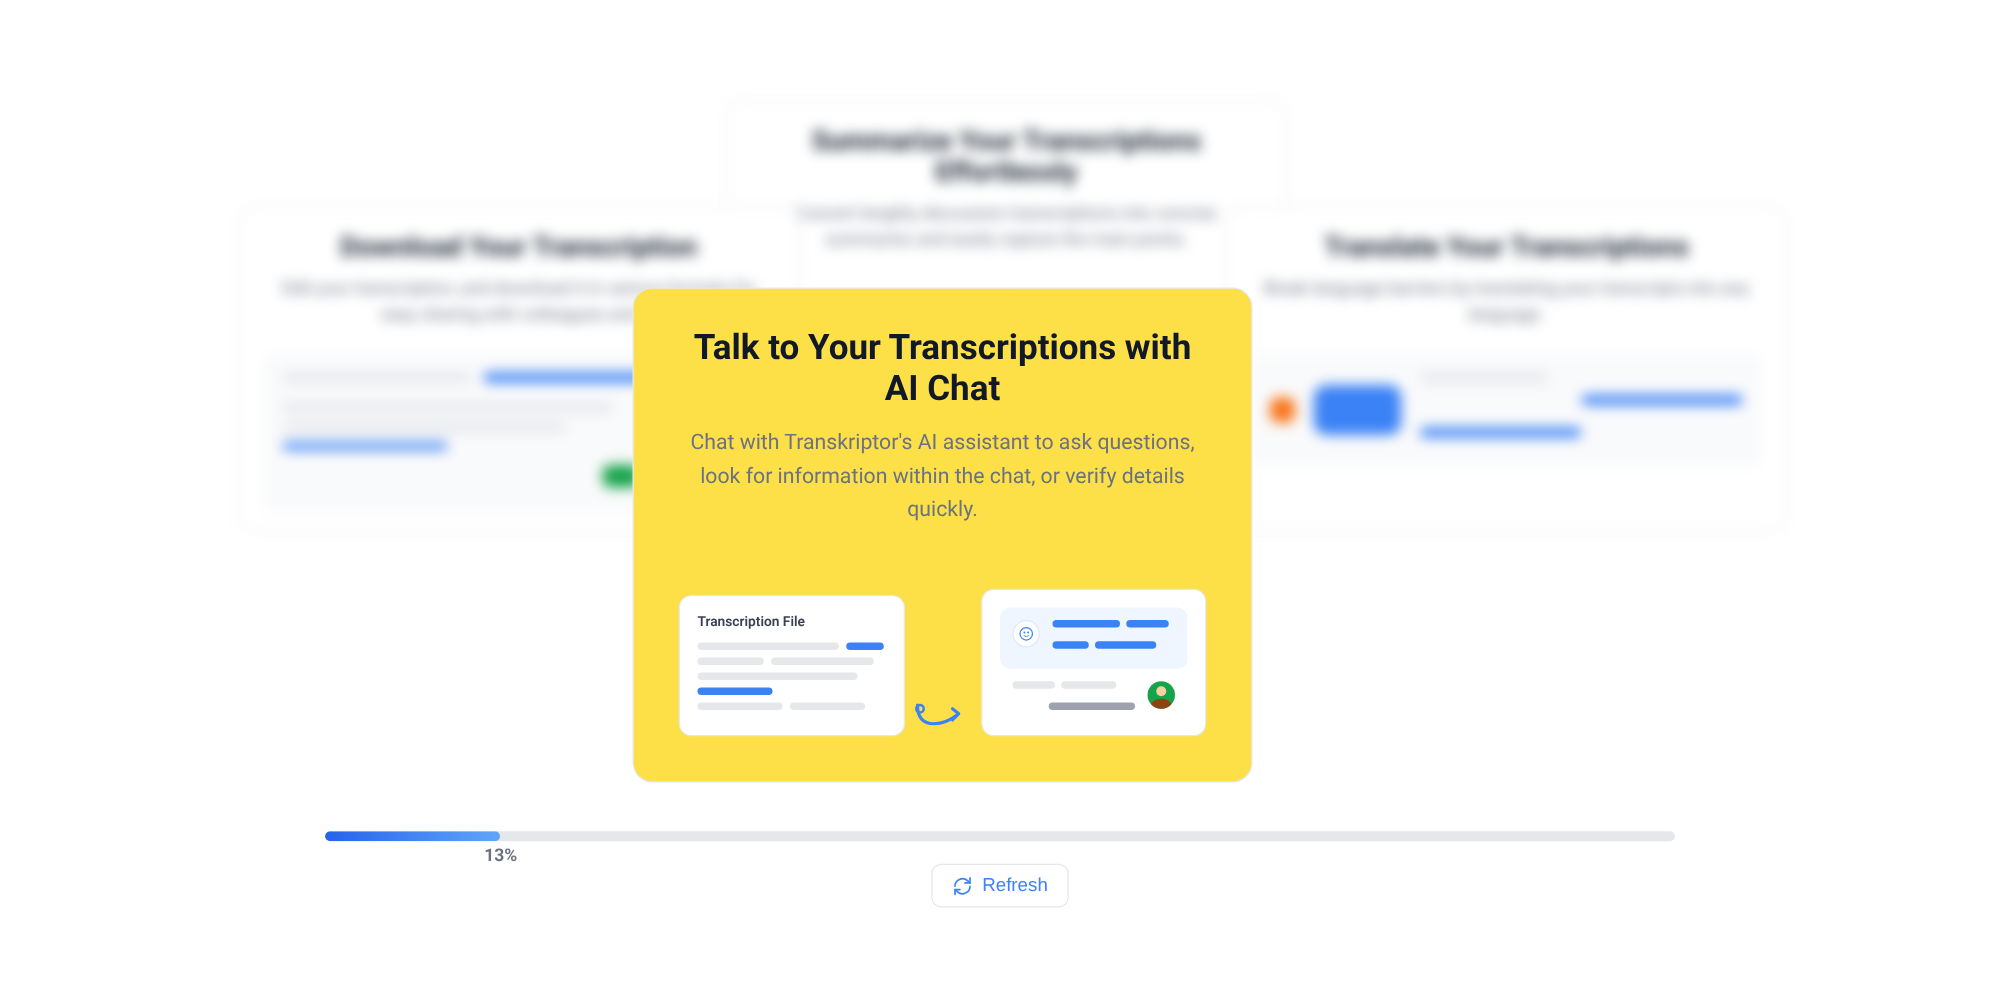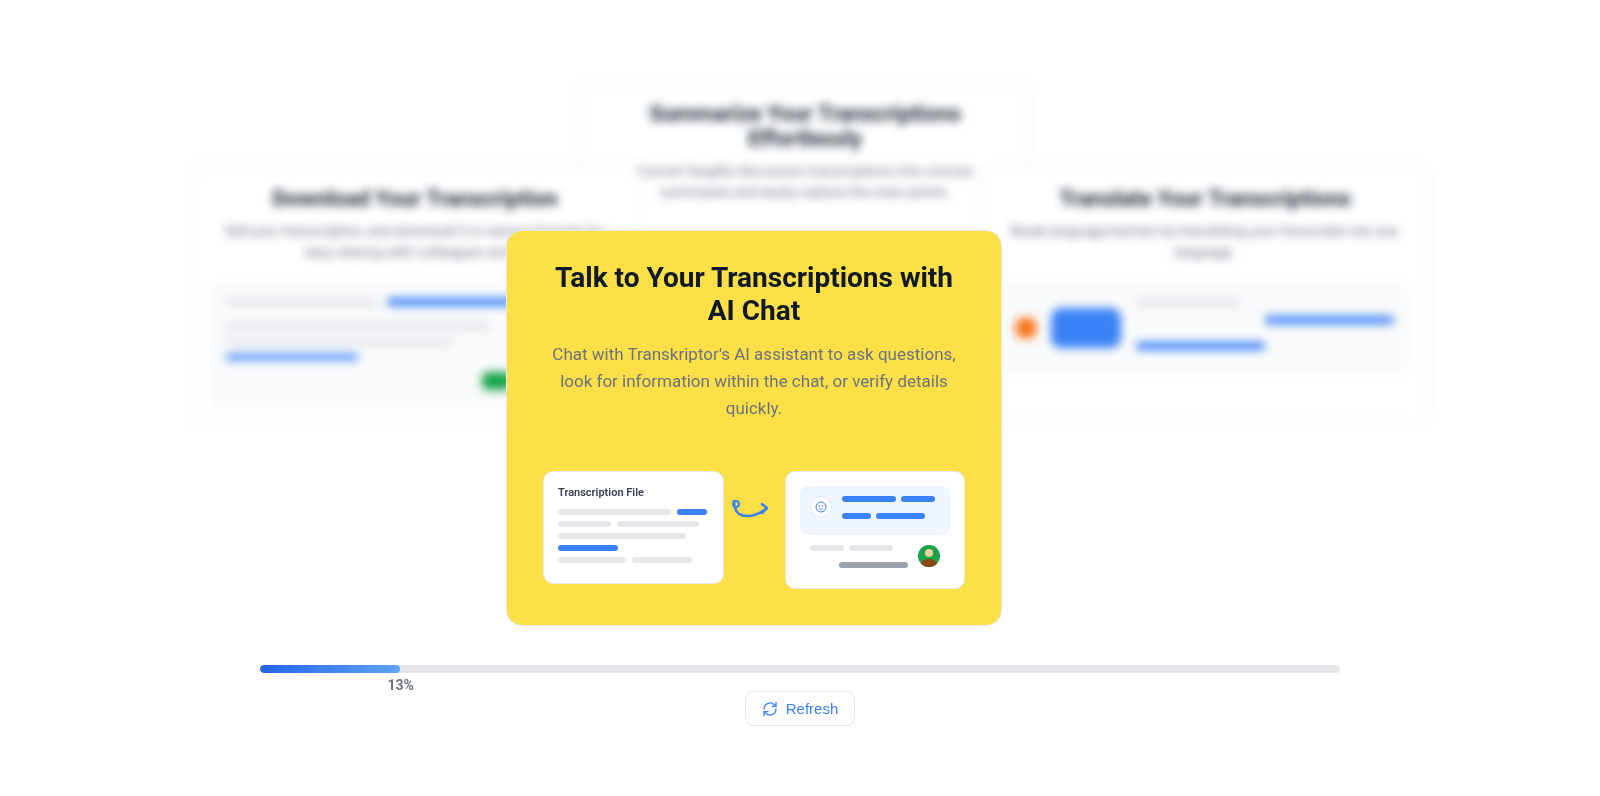--- a/index.html
+++ b/index.html
@@ -118,21 +118,21 @@
       font-size: 17px;
       color: #6b7280;
       text-align: center;
       line-height: 1.6;
       margin-bottom: 48px;
       padding: 0 6px;
     }
     
     .illustration {
       display: flex;
-      align-items: flex-start;
+      align-items: flex-end;
       justify-content: center;
       gap: 8px;
     }
     
     .illus-card {
       background: white;
       border: 1px solid #e5e7eb;
       border-radius: 10px;
       padding: 14px;
       width: 230px;

